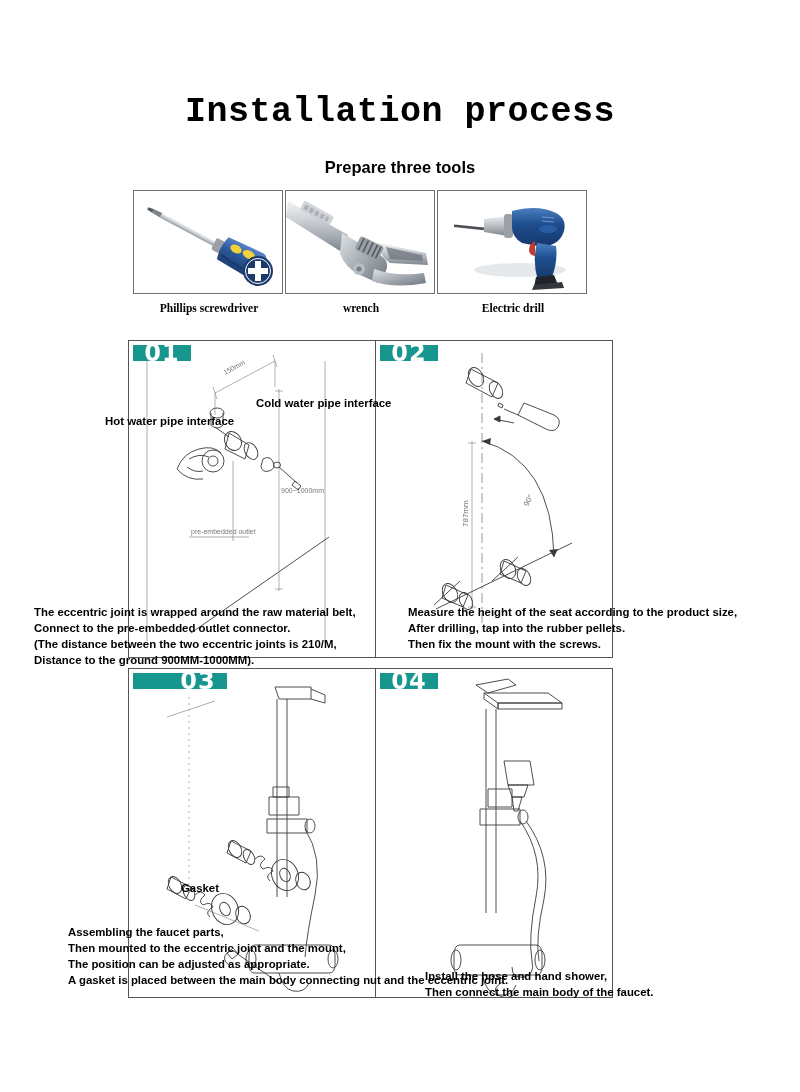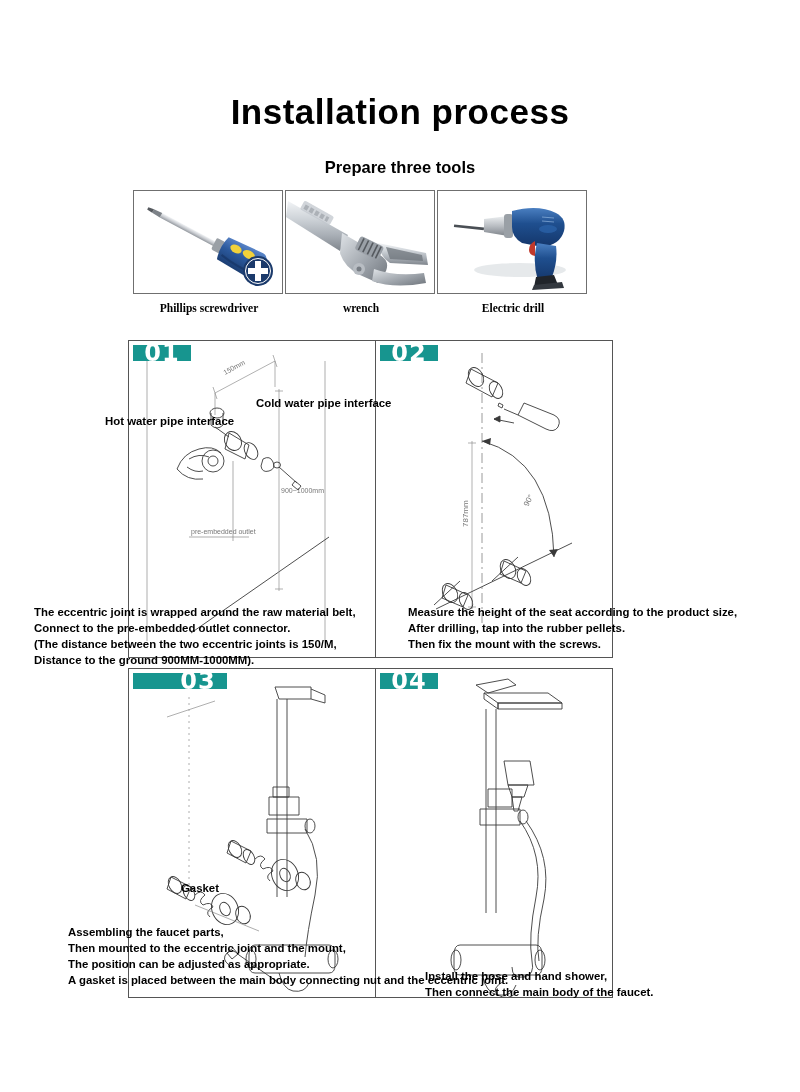--- a/index.html
+++ b/index.html
@@ -16,21 +16,21 @@
     overflow: hidden;
   }
 
   
   .page-title {
     position: absolute;
     top: 92px;
     left: 0;
     width: 800px;
     text-align: center;
-    font-family: Liberation Sans, sans-serif;
+    font-family: Liberation Mono, monospace;
     font-size: 35px;
     font-weight: 700;
     letter-spacing: 0.5px;
     color: #000;
   }
   .subtitle {
     position: absolute;
     top: 158px;
     left: 0;
     width: 800px;
@@ -477,21 +477,21 @@
 <div class="badge" id="badge-02">02</div>
 <div class="badge" id="badge-03">03</div>
 <div class="badge" id="badge-04">04</div>
 
 <div class="wlabel" id="label-hot">Hot water pipe interface</div>
 <div class="wlabel" id="label-cold">Cold water pipe interface</div>
 <div class="wlabel" id="label-gasket">Gasket</div>
 
 <div class="caption" id="caption-01">The eccentric joint is wrapped around the raw material belt,
 Connect to the pre-embedded outlet connector.
-(The distance between the two eccentric joints is 150/M,
+(The distance between the two eccentric joints is 210/M,
 Distance to the ground 900MM-1000MM).</div>
 <div class="caption" id="caption-02">Measure the height of the seat according to the product size,
 After drilling, tap into the rubber pellets.
 Then fix the mount with the screws.</div>
 <div class="caption" id="caption-03">Assembling the faucet parts,
 Then mounted to the eccentric joint and the mount,
 The position can be adjusted as appropriate.
 A gasket is placed between the main body connecting nut and the eccentric joint.</div>
 <div class="caption" id="caption-04">Install the hose and hand shower,
 Then connect the main body of the faucet.</div>

